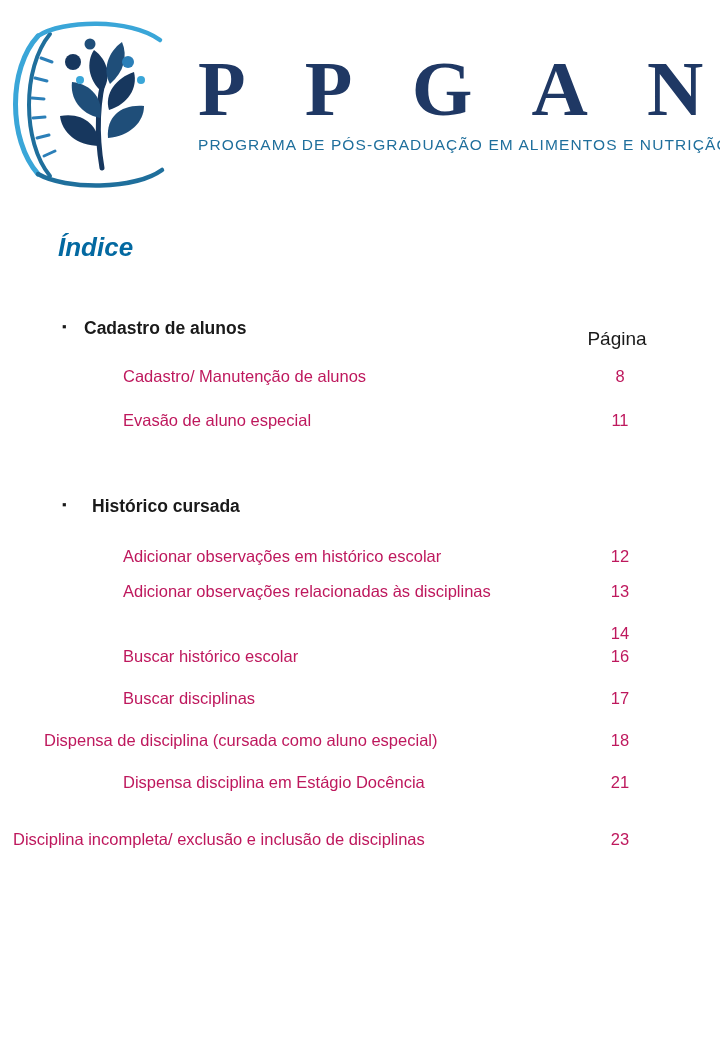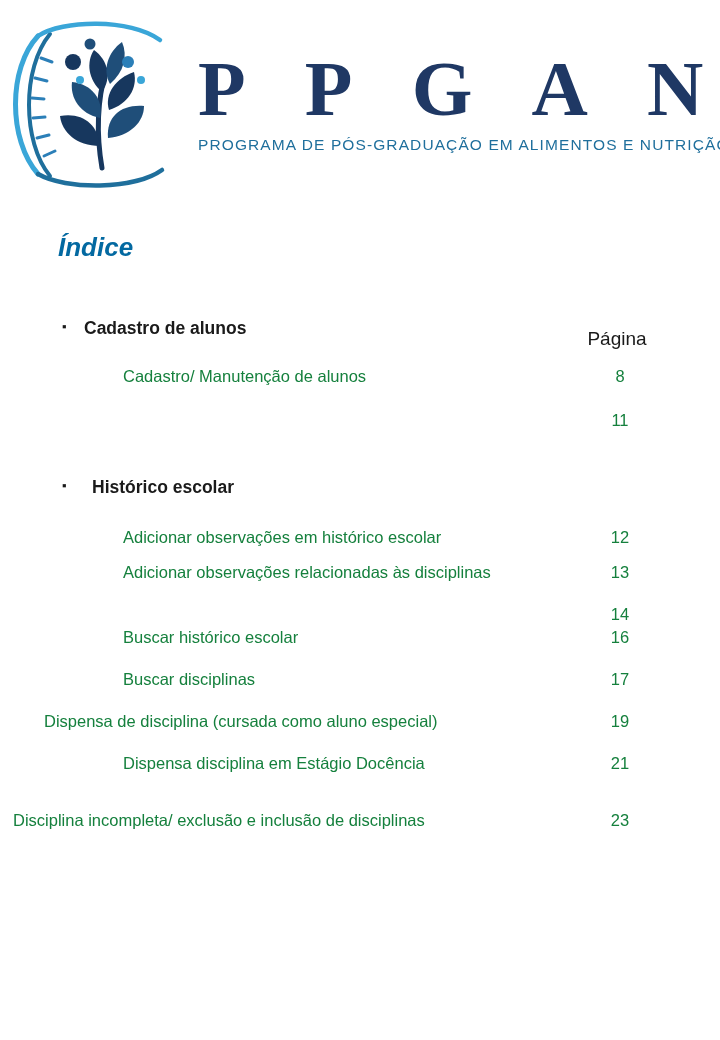--- a/index.html
+++ b/index.html
@@ -112,21 +112,21 @@
   .section-heading .label {
     margin-left: 8px;
   }
 
   .entry {
     position: relative;
     display: flex;
     align-items: baseline;
     padding-left: 123px;
     font-size: 16.5px;
-    color: #15803d;
+    color: #be185d;
   }
   .entry .etitle {
     flex: 0 1 auto;
     white-space: nowrap;
   }
   .entry .epage {
     position: absolute;
     right: 55px;
     width: 90px;
     text-align: center;
@@ -195,28 +195,29 @@
         <span class="bullet">▪</span>
         <span class="label">Cadastro de alunos</span>
       </div>
 
       <div class="entry" style="margin-top:28px;">
         <span class="etitle">Cadastro/ Manutenção de alunos</span>
         <span class="epage">8</span>
       </div>
 
       <div class="entry" style="margin-top:25px;">
+        <span class="etitle">Evasão de aluno especial</span>
         <span class="epage">11</span>
       </div>
     </div>
 
     <div class="section sect-2">
       <div class="section-heading" style="padding-left:62px;">
         <span class="bullet">▪</span>
-        <span class="label" style="margin-left:16px;">Histórico escolar</span>
+        <span class="label" style="margin-left:16px;">Histórico cursada</span>
       </div>
 
       <div class="entry" style="margin-top:30px;">
         <span class="etitle">Adicionar observações em histórico escolar</span>
         <span class="epage">12</span>
       </div>
 
       <div class="entry" style="margin-top:16px;">
         <span class="etitle">Adicionar observações relacionadas às disciplinas</span>
         <span class="epage">13</span>
@@ -231,21 +232,21 @@
         <span class="epage">16</span>
       </div>
 
       <div class="entry" style="margin-top:23px;">
         <span class="etitle">Buscar disciplinas</span>
         <span class="epage">17</span>
       </div>
 
       <div class="entry" style="margin-top:23px;padding-left:44px;">
         <span class="etitle">Dispensa de disciplina (cursada como aluno especial)</span>
-        <span class="epage">19</span>
+        <span class="epage">18</span>
       </div>
 
       <div class="entry" style="margin-top:23px;">
         <span class="etitle">Dispensa disciplina em Estágio Docência</span>
         <span class="epage">21</span>
       </div>
 
       <div class="entry" style="margin-top:38px;padding-left:13px;">
         <span class="etitle">Disciplina incompleta/ exclusão e inclusão de disciplinas</span>
         <span class="epage">23</span>

